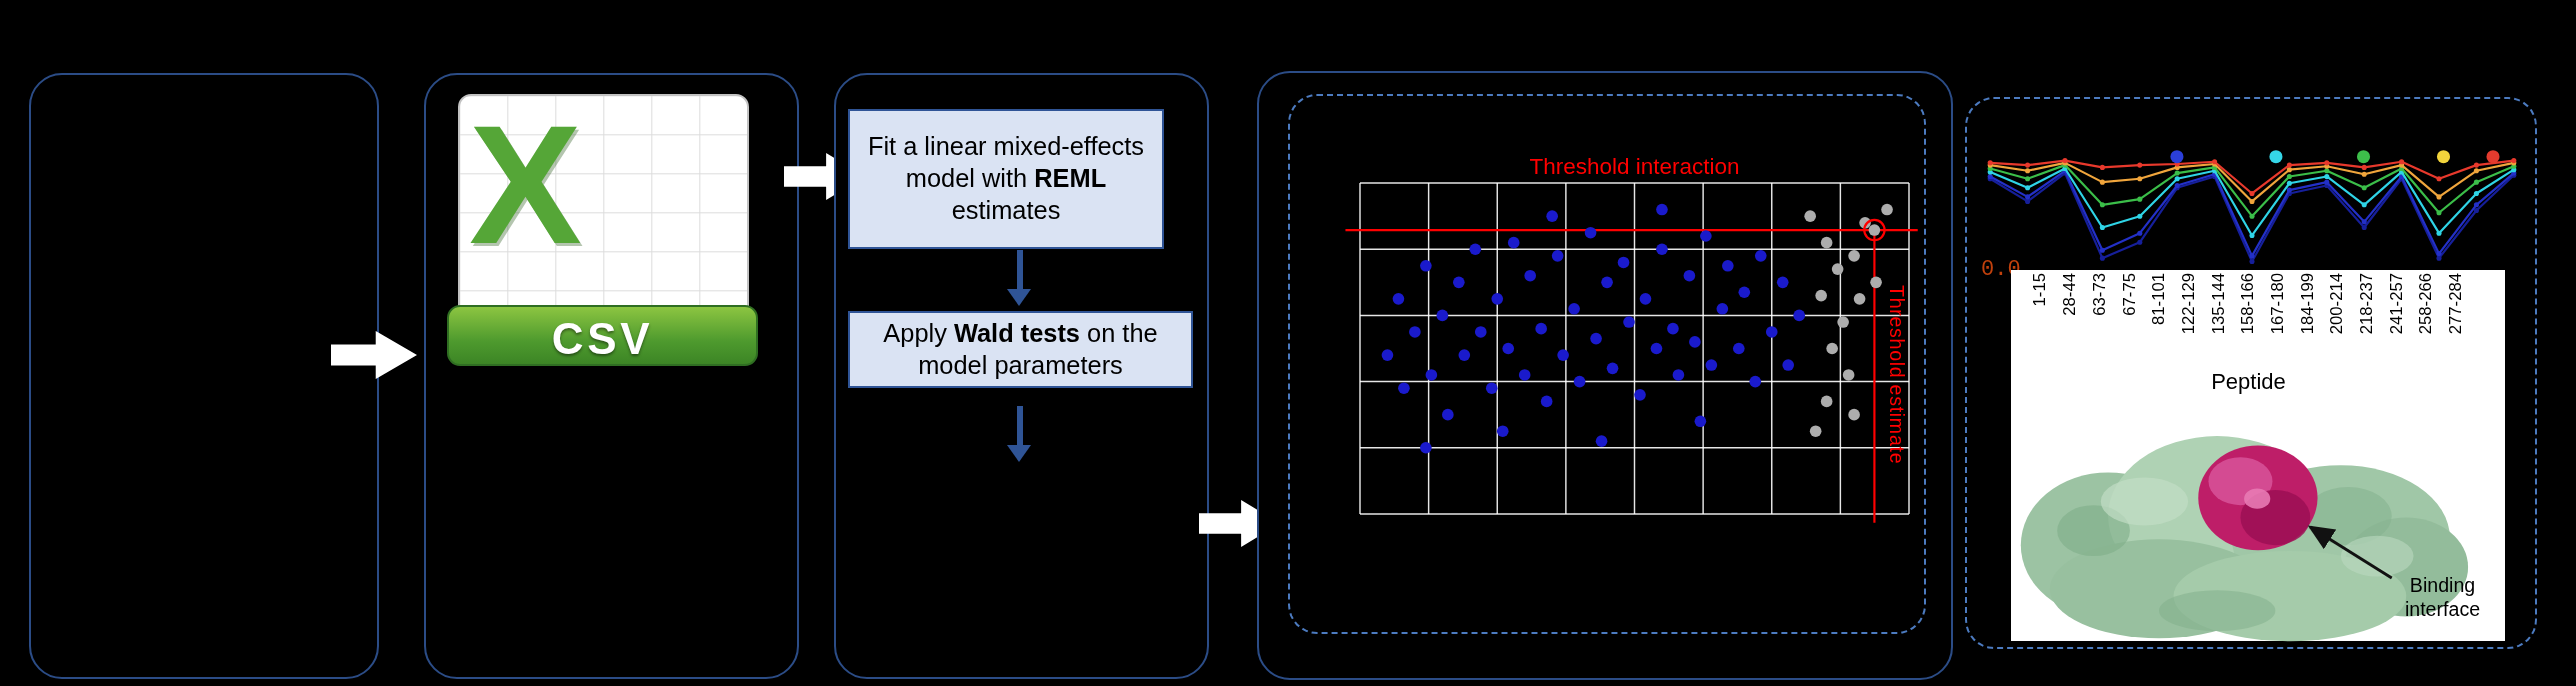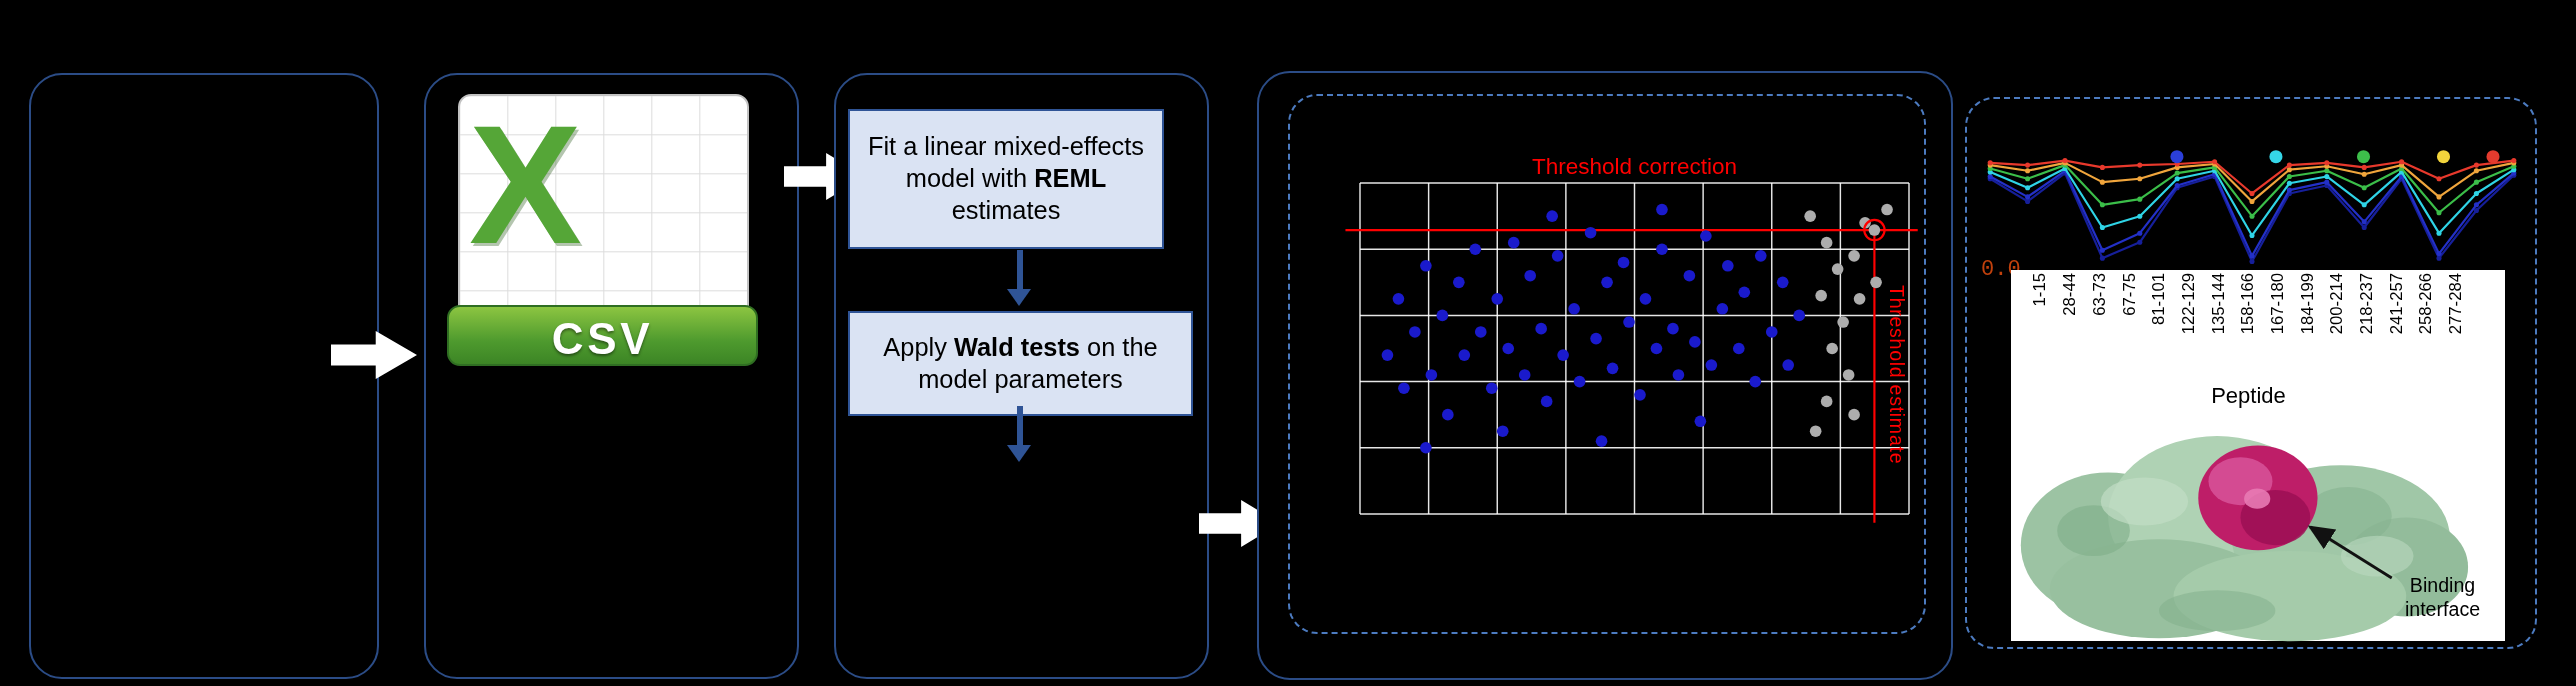--- a/index.html
+++ b/index.html
@@ -47,21 +47,21 @@
     font-size:19.6px;writing-mode:vertical-rl;letter-spacing:0.7px;}
 
   
   #pep-svg{position:absolute;left:1980px;top:145px;overflow:visible;}
   #pep-ytick{position:absolute;left:1981px;top:257px;color:#c2410c;font-size:22px;font-family:Liberation Mono, monospace;}
   #pep-white{position:absolute;left:2011px;top:270px;width:494px;height:371px;background:#FFFFFF;}
   #pep-labels{position:absolute;left:2026px;top:273px;width:445px;height:100px;display:flex;}
   .pep-cell{flex:1;display:flex;justify-content:center;}
   .pep-label{writing-mode:vertical-rl;transform:rotate(180deg);font-size:16.7px;
     color:#000;line-height:1;align-self:flex-start;}
-  #pep-xlabel{position:absolute;left:2026px;top:383px;width:445px;text-align:center;
+  #pep-xlabel{position:absolute;left:2026px;top:369px;width:445px;text-align:center;
     color:#000;font-size:22px;}
   #protein-svg{position:absolute;left:1999px;top:407px;}
   #binding-label{position:absolute;left:2388px;top:557px;width:109px;color:#000;
     font-size:19.6px;line-height:1.25;text-align:center;margin-top:16px;}
 </style>
 </head>
 <body>
 
 <div id="canvas">
 
@@ -80,34 +80,34 @@
 
   <div class="panel solid" style="left:834px;top:73px;width:371px;height:602px;"></div>
 
   <div class="step-box" style="left:848px;top:109px;width:316px;height:140px;">
     <span><span>Fit a linear mixed-effects model with </span><b>REML</b><span> estimates</span></span>
   </div>
 
   <div class="varrow-stem" style="left:1017px;top:250px;height:41px;"></div>
   <div class="varrow-head" style="left:1007px;top:289px;"></div>
 
-  <div class="step-box" style="left:848px;top:311px;width:345px;height:105px;">
+  <div class="step-box" style="left:848px;top:311px;width:345px;height:77px;">
     <span><span>Apply </span><b>Wald tests</b><span> on the model parameters</span></span>
   </div>
 
   <div class="varrow-stem" style="left:1017px;top:406px;height:41px;"></div>
   <div class="varrow-head" style="left:1007px;top:445px;"></div>
 
 
   <div class="block-arrow" style="left:1199px;top:500px;width:81px;height:47px;"></div>
 
   <div class="panel solid" style="left:1257px;top:71px;width:692px;height:605px;"></div>
   <div class="panel dashed" style="left:1288px;top:94px;width:634px;height:536px;"></div>
 
-  <div id="scatter-title">Threshold correction</div>
+  <div id="scatter-title">Threshold interaction</div>
   <svg id="scatter-svg" width="549" height="331" viewBox="0 0 755 455">
       <line x1="0" y1="0" x2="0" y2="455" stroke="#FFFFFF" stroke-width="2" opacity="0.9"></line>
       <line x1="94.375" y1="0" x2="94.375" y2="455" stroke="#FFFFFF" stroke-width="2" opacity="0.9"></line>
       <line x1="188.75" y1="0" x2="188.75" y2="455" stroke="#FFFFFF" stroke-width="2" opacity="0.9"></line>
       <line x1="283.125" y1="0" x2="283.125" y2="455" stroke="#FFFFFF" stroke-width="2" opacity="0.9"></line>
       <line x1="377.5" y1="0" x2="377.5" y2="455" stroke="#FFFFFF" stroke-width="2" opacity="0.9"></line>
       <line x1="471.875" y1="0" x2="471.875" y2="455" stroke="#FFFFFF" stroke-width="2" opacity="0.9"></line>
       <line x1="566.25" y1="0" x2="566.25" y2="455" stroke="#FFFFFF" stroke-width="2" opacity="0.9"></line>
       <line x1="660.625" y1="0" x2="660.625" y2="455" stroke="#FFFFFF" stroke-width="2" opacity="0.9"></line>
       <line x1="755" y1="0" x2="755" y2="455" stroke="#FFFFFF" stroke-width="2" opacity="0.9"></line>

